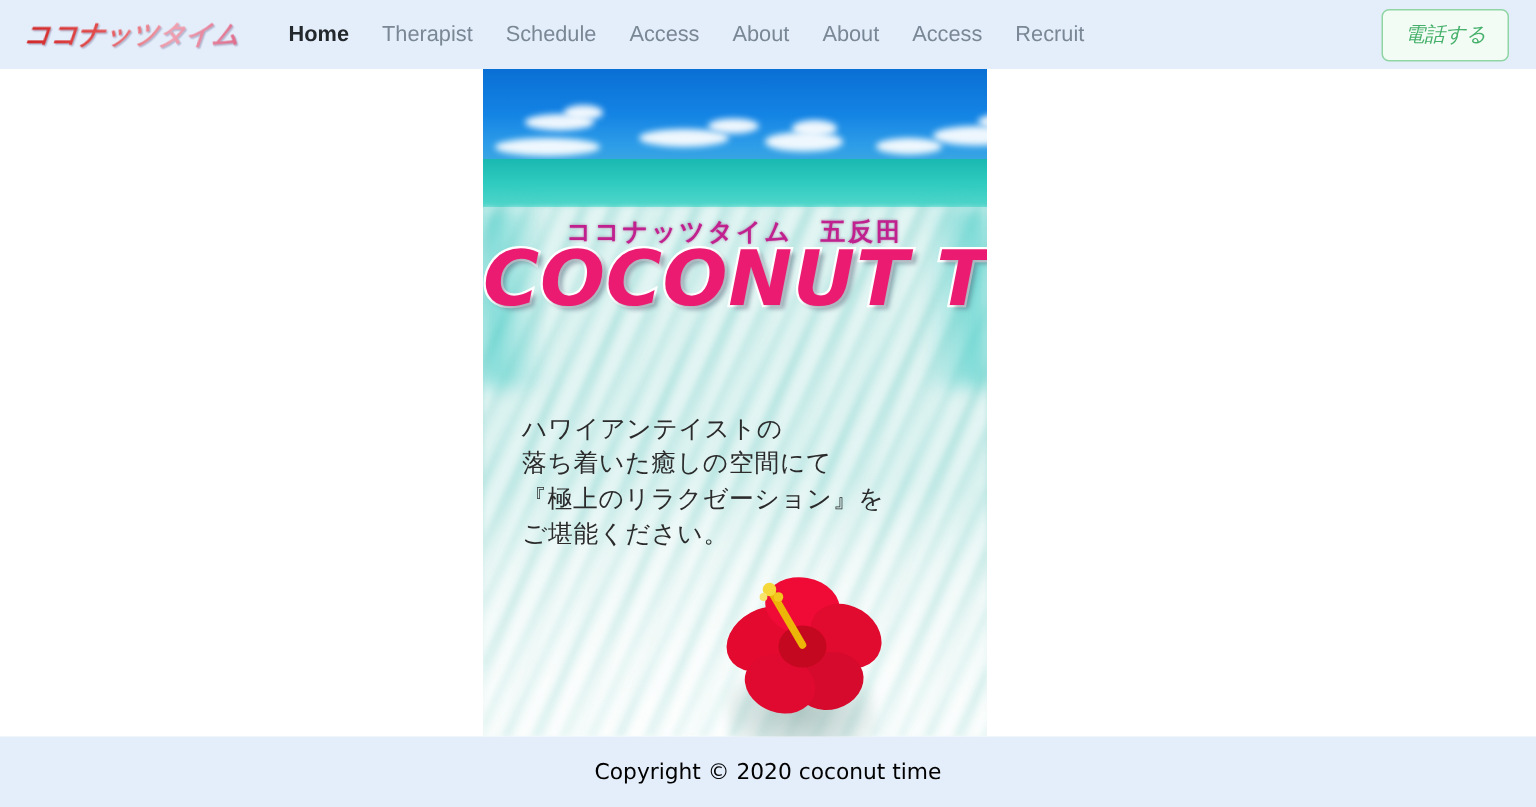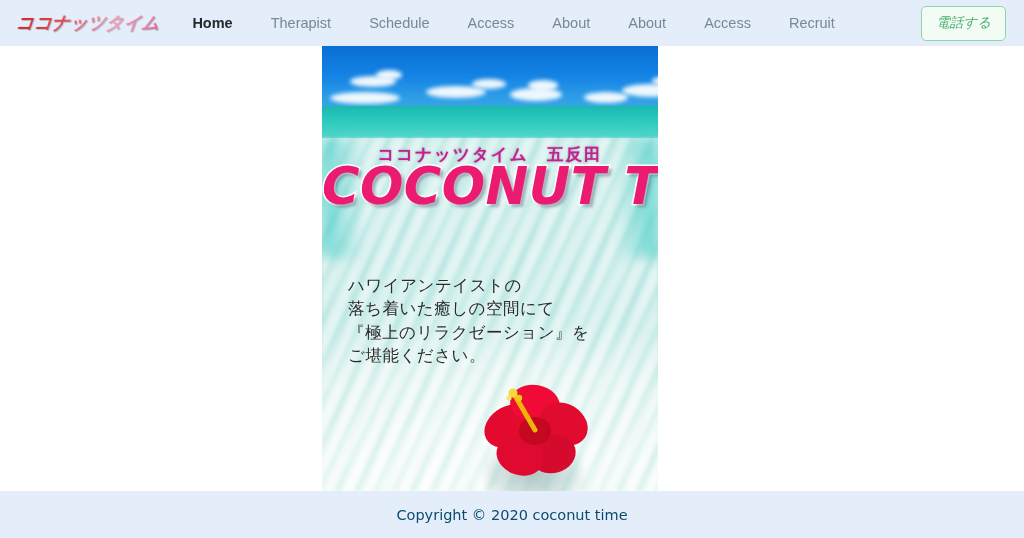--- a/index.html
+++ b/index.html
@@ -35,21 +35,21 @@
     text-shadow: 0 0 0 rgba(0,0,0,0);
     font-style: italic;
     transform: skewX(-6deg);
     white-space: nowrap;
     filter: drop-shadow(1px 1px 0 rgba(120,120,160,0.45));
     font-family: "DejaVu Sans", sans-serif;
   }
   #main-nav {
     display: flex;
     align-items: flex-end;
-    gap: 16px;
+    gap: 0px;
     flex: 1;
   }
   .nav-link {
     font-size: 14.5px;
     color: #7a8794;
     padding: 4px 11px;
     text-decoration: none;
     white-space: nowrap;
     cursor: pointer;
   }
@@ -183,21 +183,21 @@
     position: absolute;
     left: 0; top: 491px;
     width: 1024px; height: 47px;
     background: #e4eefb;
     display: flex;
     align-items: center;
     justify-content: center;
   }
   #copyright {
     font-size: 14.5px;
-    color: #0c4a6e;
+    color: #000000;
     font-family: "DejaVu Sans", sans-serif;
   }
 </style>
 </head>
 <body>
 
 <div id="site-header">
   <div id="brand">ココナッツタイム</div>
 
   <nav id="main-nav">

